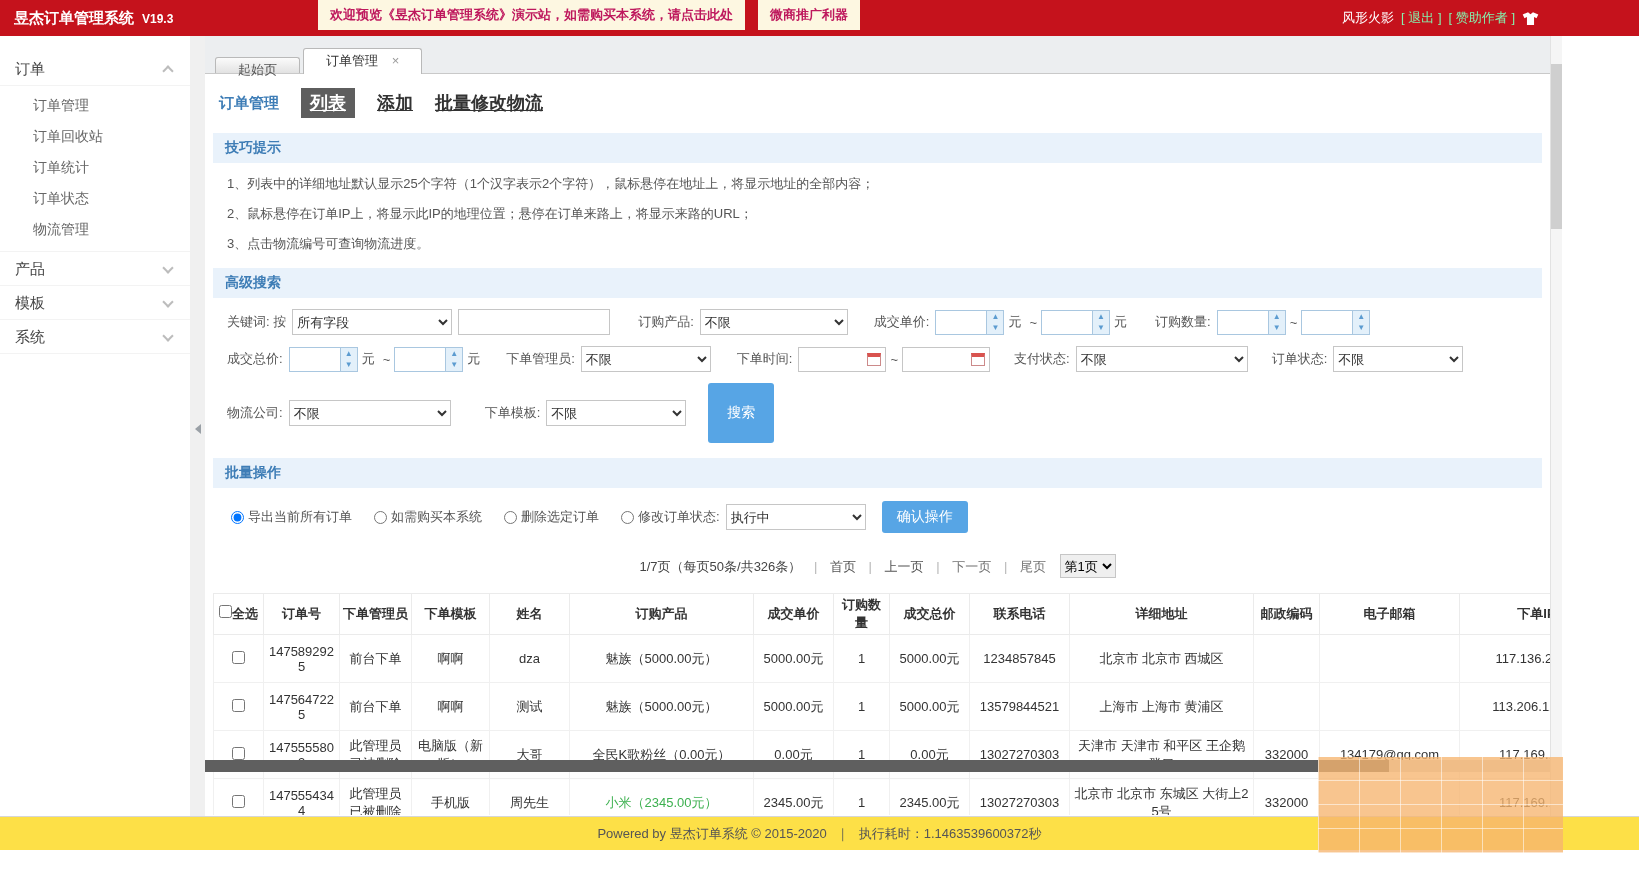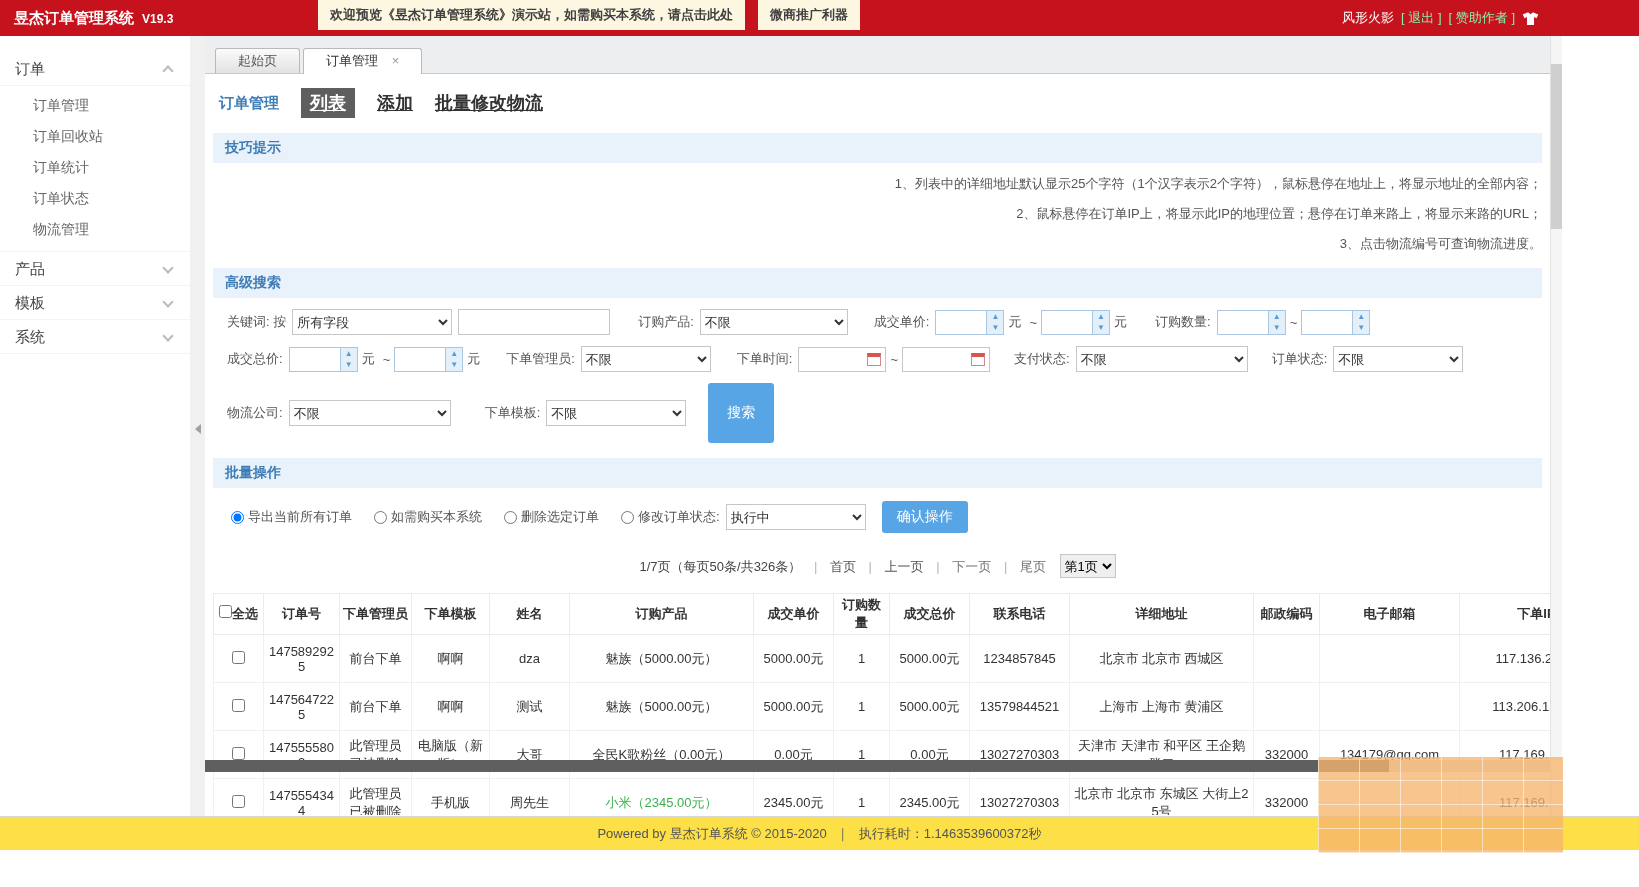--- a/index.html
+++ b/index.html
@@ -4,21 +4,21 @@
 <style>
   * { margin:0; padding:0; box-sizing:border-box; font-family:"Liberation Sans","DejaVu Sans",sans-serif; }
   html,body { width:1639px; height:887px; }
   body { position:relative; overflow:hidden; background:#fff; }
 
   
   .topbar { position:absolute; left:0; top:0; width:1639px; height:36px; background:#c5121c; z-index:10; }
   .brand { position:absolute; left:14px; top:0; line-height:36px; color:#fff; font-size:15px; font-weight:bold; }
   .brand .ver { font-size:12px; margin-left:8px; font-weight:bold; }
   .notices { position:absolute; left:318px; top:0; display:flex; gap:13px; }
-  .notice { display:inline-block; background:#fdf7e1; color:#404040; font-size:13px; font-weight:bold;
+  .notice { display:inline-block; background:#fdf7e1; color:#be185d; font-size:13px; font-weight:bold;
             height:30px; line-height:30px; padding:0 12px; text-decoration:none; cursor:pointer; }
   .userlinks { position:absolute; right:100px; top:0; height:36px; display:flex; align-items:center; gap:7px;
                color:#fff; font-size:13px; }
   .userlinks a { color:#86efac; text-decoration:none; cursor:pointer; }
   .shirt-svg { width:17px; height:15px; display:block; }
 
   
   .sidebar { position:absolute; left:0; top:36px; width:190px; height:648px; background:#fff; padding-top:16px; }
   .side-sec { position:relative; height:34px; line-height:34px; padding-left:15px; font-size:15px; color:#444;
               border-bottom:1px solid #f3f3f3; cursor:pointer; }
@@ -33,35 +33,35 @@
   .gutter { position:absolute; left:190px; top:36px; width:15px; height:780px; background:#f0f0f0; }
   .handle { position:absolute; left:1px; top:378px; width:13px; height:30px;
             display:flex; align-items:center; justify-content:center; cursor:pointer; }
   .handle .tri { width:0; height:0; border-top:5px solid transparent; border-bottom:5px solid transparent;
                  border-right:6px solid #9aa0a6; }
 
   
   .main { position:absolute; left:205px; top:36px; width:1345px; height:780px; background:#fff; overflow:hidden; }
   .tabbar { height:38px; background:#eceef0; border-bottom:1px solid #c9c9c9;
             display:flex; align-items:flex-end; padding-left:10px; }
-  .tab { margin-right:3px; height:25px; line-height:24px; padding:0 22px; font-size:13px; color:#555;
+  .tab { margin-right:3px; height:16px; line-height:24px; padding:0 22px; font-size:13px; color:#555;
          background:linear-gradient(#fbfbfb,#e2e2e2); border:1px solid #b9b9b9; border-bottom:none;
          border-radius:3px 3px 0 0; cursor:pointer; white-space:nowrap; }
   .tab.active { background:#fff; color:#333; height:26px; margin-bottom:-1px; }
   .tab .close { margin-left:10px; color:#9a9a9a; font-size:13px; cursor:pointer; }
 
   .panel { position:relative; height:741px; overflow:hidden; padding:0 8px; }
 
   .pagehead { margin:14px 0 0 6px; display:flex; align-items:center; gap:22px; }
   .pagehead .title { color:#3e7db6; font-weight:bold; font-size:15px; }
   .nav-item { font-size:18px; font-weight:bold; color:#333; cursor:pointer;text-decoration:underline; }
   .nav-item.active { background:#5e5e5e; color:#fff; padding:3px 9px; }
 
   .sec { margin-top:15px; background:#e9f2fb; color:#3e7db6; font-weight:bold; font-size:14px; padding:6px 12px; }
-  .tips p { margin:12px 0 0 14px; color:#555; font-size:13px;text-align:right; }
+  .tips p { margin:12px 0 0 14px; color:#555; font-size:13px; }
 
   .row-form { display:flex; align-items:center; margin:11px 0 0 14px; font-size:13px; color:#555; flex-wrap:nowrap; }
   .lbl { margin:0 6px 0 20px; white-space:nowrap; }
   .lbl.first { margin-left:0; }
   .unit { margin:0 4px; }
   select.sel { height:26px; border:1px solid #c6c6c6; background:#fff; color:#333; font-size:13px; }
   input.txt { height:26px; border:1px solid #c6c6c6; width:152px; padding:0 5px; font-size:13px; }
 
   .spin { display:inline-flex; border:1px solid #a9c7e0; height:25px; background:#fff; }
   .spin input { width:50px; border:none; outline:none; font-size:13px; padding:0 4px; }

